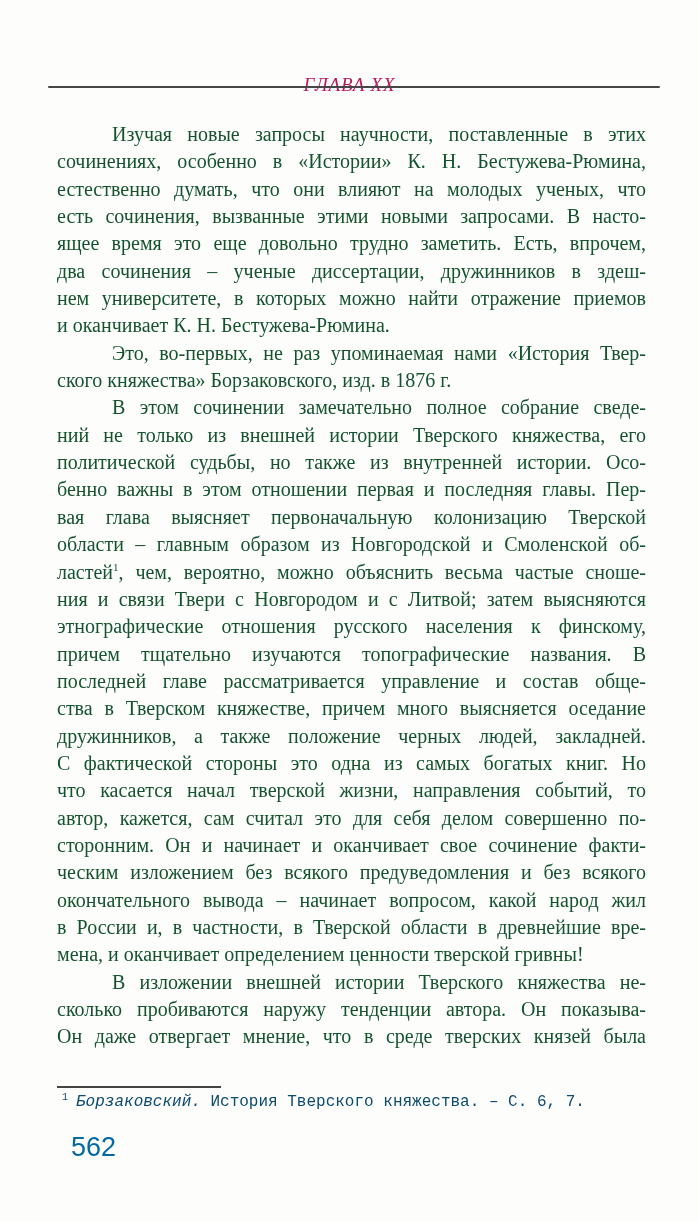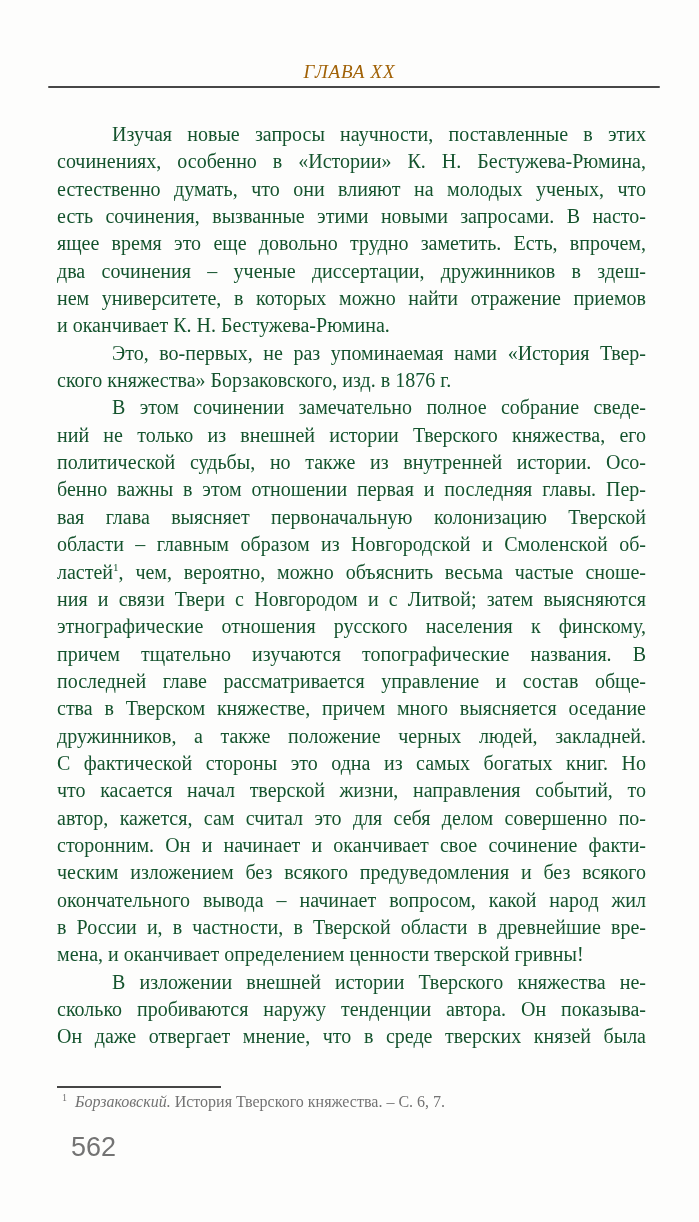--- a/index.html
+++ b/index.html
@@ -7,28 +7,28 @@
     position: relative;
     width: 699px;
     height: 1222px;
     background: #fdfdfc;
     overflow: hidden;
     font-family: "Liberation Serif", serif;
     color: #252525;
   }
   .running-header-title {
     position: absolute;
-    top: 61px;
+    top: 74px;
     left: 0;
     width: 100%;
     text-align: center;
     font-style: italic;
     font-size: 19px;
     letter-spacing: 0.8px;
-    color: #a16207;
+    color: #be185d;
   }
   .header-rule {
     position: absolute;
     top: 86px;
     left: 48px;
     width: 612px;
     height: 2px;
     background: #474747;
     border-radius: 1px;
   }
@@ -55,40 +55,40 @@
     top: 1086px;
     width: 164px;
     height: 2px;
     background: #454545;
   }
   .footnote {
     position: absolute;
     left: 57px;
     top: 1092px;
     width: 580px;
-    font-family: Liberation Serif, serif;
+    font-family: Liberation Mono, monospace;
     font-size: 16px;
     line-height: 20px;
-    color: #737373;
+    color: #0c4a6e;
   }
   .footnote sup.fn-marker {
     font-size: 10px;
     line-height: 0;
     vertical-align: super;
     margin-right: 8px;
     margin-left: 5px;
   }
   .footnote .fn-author { font-style: italic; }
   .page-number {
     position: absolute;
     left: 71px;
     top: 1132px;
     font-family: "Liberation Sans", sans-serif;
     font-size: 27px;
-    color: #737373;
+    color: #0369a1;
   }
 </style>
 </head>
 <body>
 
 <div class="page">
 
   <div class="running-header-title">ГЛАВА XX</div>
 
   <div class="header-rule"></div>

